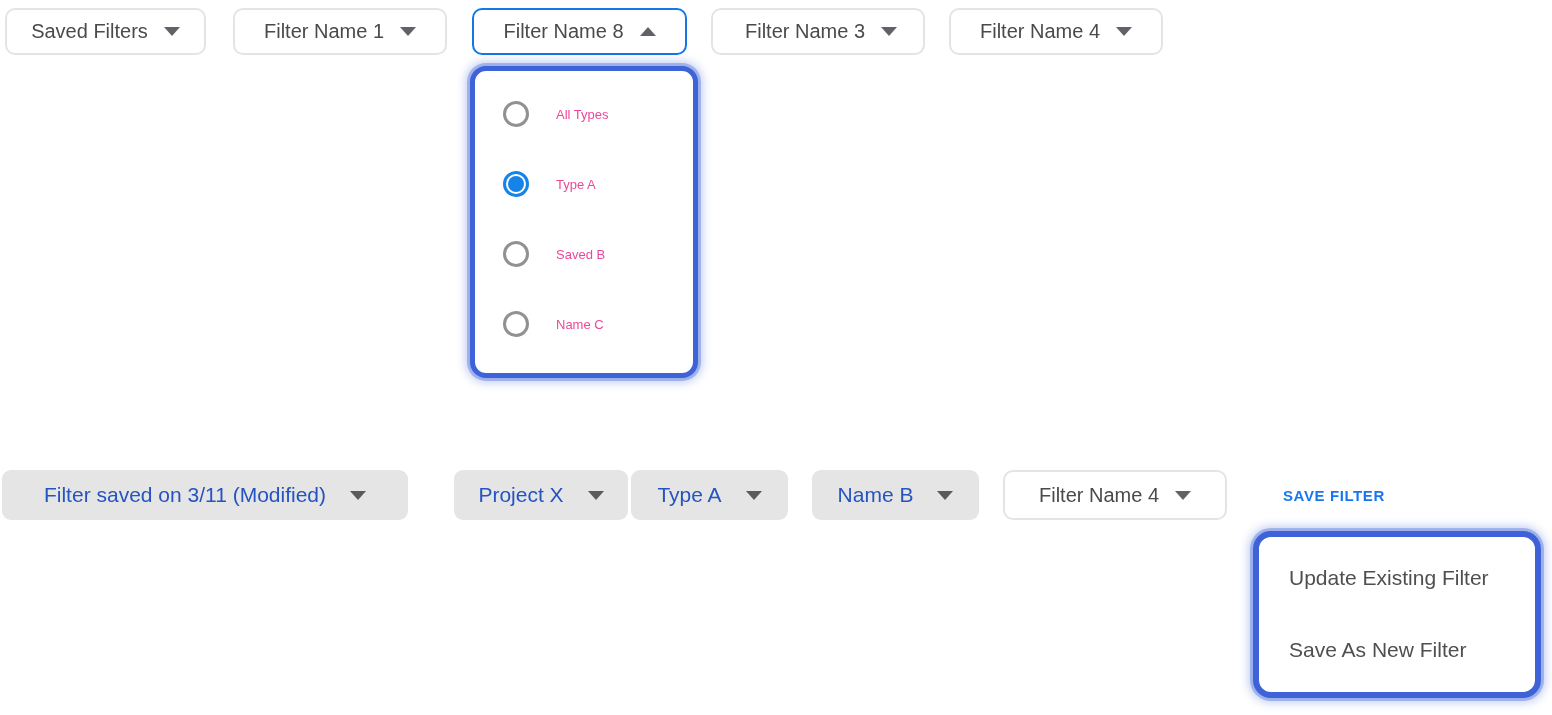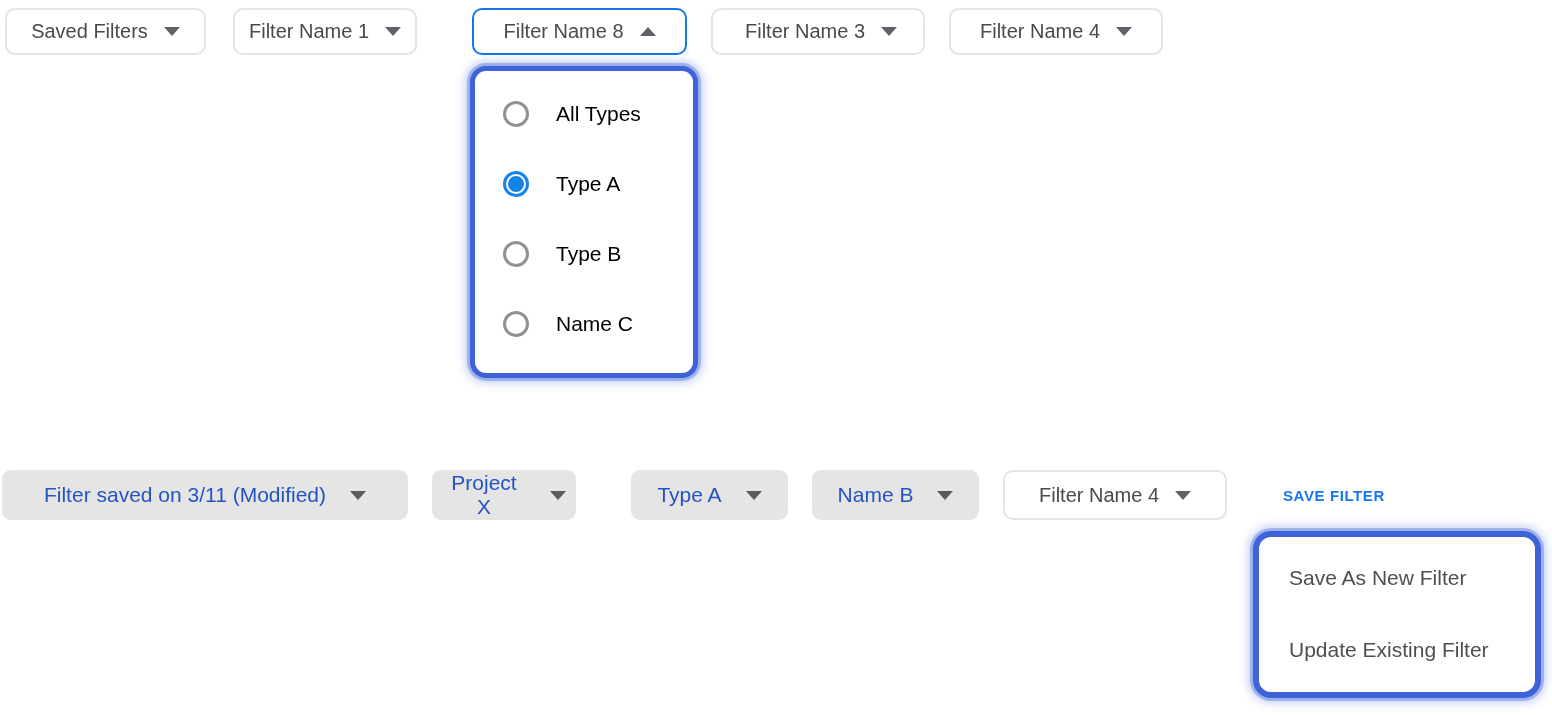--- a/index.html
+++ b/index.html
@@ -47,21 +47,21 @@
   .radio-row { height: 70px; display: flex; align-items: center; gap: 27px; cursor: pointer; }
   .radio {
     box-sizing: border-box; width: 26px; height: 26px; flex: none;
     border: 3px solid #919191; border-radius: 50%; position: relative; background: #fff;
   }
   .radio.selected { border-color: #1583e8; }
   .radio.selected::after {
     content: ""; position: absolute; inset: 2px;
     background: #1583e8; border-radius: 50%;
   }
-  .opt-label { font-size: 21px; color: #000000; }
+  .opt-label { font-size: 13px; color: #ec4899; }
 
   
   .menu-item { height: 58px; display: flex; align-items: center;
     font-size: 21px; color: #4f4f4f; cursor: pointer; margin-bottom: 14px; }
 
   
   .chip {
     position: absolute; box-sizing: border-box;
     top: 470px; height: 50px;
     background: #e5e5e5;
@@ -88,21 +88,21 @@
   }
 </style>
 </head>
 <body>
 
 <button class="fbtn" style="left:5px; width:201px;">
   <span>Saved Filters</span>
   <span class="tri down"></span>
 </button>
 
-<button class="fbtn" style="left:233px; width:184px;">
+<button class="fbtn" style="left:233px; width:214px;">
   <span>Filter Name 1</span>
   <span class="tri down"></span>
 </button>
 
 <button class="fbtn active" style="left:472px; width:215px;">
   <span>Filter Name 8</span>
   <span class="tri up"></span>
 </button>
 
 <button class="fbtn" style="left:711px; width:214px;padding-left:16px;">
@@ -119,34 +119,34 @@
   <div class="radio-row">
     <span class="radio"></span>
     <span class="opt-label">All Types</span>
   </div>
   <div class="radio-row">
     <span class="radio selected"></span>
     <span class="opt-label">Type A</span>
   </div>
   <div class="radio-row">
     <span class="radio"></span>
-    <span class="opt-label">Type B</span>
+    <span class="opt-label">Saved B</span>
   </div>
   <div class="radio-row">
     <span class="radio"></span>
     <span class="opt-label">Name C</span>
   </div>
 </div>
 
 <button class="chip" style="left:2px; width:406px;">
   <span>Filter saved on 3/11 (Modified)</span>
   <span class="tri down"></span>
 </button>
 
-<button class="chip" style="left:432px; width:144px;">
+<button class="chip" style="left:454px; width:174px;">
   <span>Project X</span>
   <span class="tri down"></span>
 </button>
 
 <button class="chip" style="left:631px; width:157px;">
   <span>Type A</span>
   <span class="tri down"></span>
 </button>
 
 <button class="chip" style="left:812px; width:167px;">
@@ -155,15 +155,15 @@
 </button>
 
 <button class="fbtn bottom" style="left:1003px; width:224px;">
   <span>Filter Name 4</span>
   <span class="tri down"></span>
 </button>
 
 <button class="save-filter-btn">SAVE FILTER</button>
 
 <div class="panel save-panel">
+  <div class="menu-item">Update Existing Filter</div>
   <div class="menu-item">Save As New Filter</div>
-  <div class="menu-item">Update Existing Filter</div>
 </div>
 
 </body></html>

